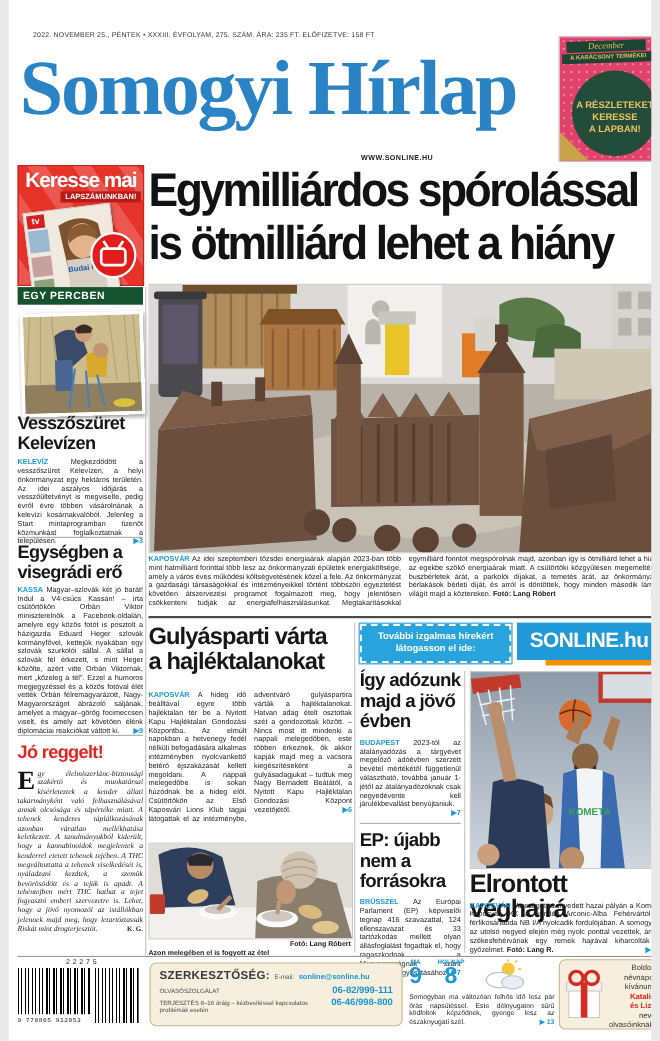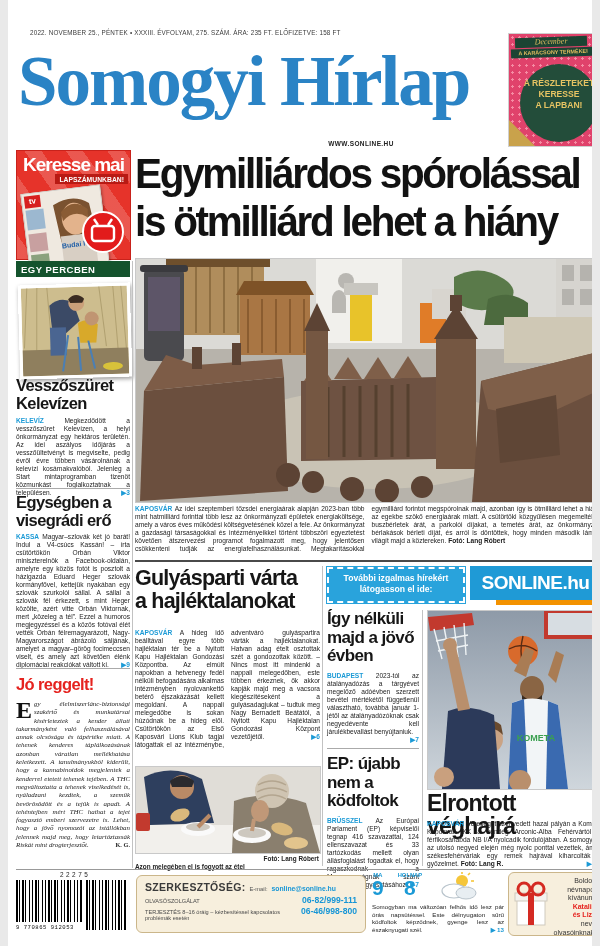--- a/index.html
+++ b/index.html
@@ -72,21 +72,21 @@
 
   <div class="abs dateline" style="left:22px;top:29px;">2022. NOVEMBER 25., PÉNTEK • XXXIII. ÉVFOLYAM, 275. SZÁM. ÁRA: 235 FT. ELŐFIZETVE: 158 FT</div>
 
   <div class="abs masthead" style="left:10px;top:46px;">Somogyi Hírlap</div>
   <div class="abs website" style="left:293px;top:140px;width:120px;text-align:center;">WWW.SONLINE.HU</div>
 
   <div class="abs dec" style="left:500px;top:33px;width:94px;height:112px;">
     <div class="abs decrib" style="left:6px;top:3px;width:72px;height:10px;font-family:'Liberation Serif',serif;font-style:italic;font-size:8px;transform:rotate(-2deg);">December</div>
     <div class="abs decrib" style="left:2px;top:14px;width:84px;height:9px;font-size:5.4px;font-weight:bold;line-height:9px;transform:rotate(-2deg);">A KARÁCSONY TERMÉKEI</div>
     <div class="abs deccircle" style="left:11px;top:30px;width:78px;height:78px;">
-      <div style="margin-top:14px;font-size:8.6px;line-height:11px;">
+      <div style="margin-top:26px;font-size:8.6px;line-height:11px;">
         <div>A RÉSZLETEKET</div>
         <div>KERESSE</div>
         <div>A LAPBAN!</div>
       </div>
     </div>
     <div class="abs" style="left:0;bottom:0;width:0;height:0;border-bottom:26px solid #c9a24b;border-right:26px solid transparent;"></div>
   </div>
 
   <div class="abs kbox" style="left:8px;top:150px;width:113px;height:108px;">
     <div class="abs ktitle" style="left:6px;top:3px;">Keresse mai</div>
@@ -326,36 +326,36 @@
   <div class="abs vr" style="left:314px;top:566px;height:300px;"></div>
 
   <div class="abs onl-dash" style="left:319px;top:567px;width:134px;height:32px;">
     <div style="margin-top:4px;">További izgalmas hírekért</div>
     <div>látogasson el ide:</div>
   </div>
   <div class="abs onl-solid" style="left:462px;top:566px;width:131px;height:34px;">SONLINE.hu</div>
   <div class="abs orangebar" style="left:488px;top:600px;width:105px;height:5px;"></div>
 
   <div class="abs" style="left:319px;top:610px;width:92px;">
-    <div class="h-tax">Így nélküli</div>
+    <div class="h-tax">Így adózunk</div>
     <div class="h-tax">majd a jövő</div>
     <div class="h-tax">évben</div>
   </div>
   <p class="abs bt" style="left:319px;top:672px;width:92px;margin:0;">
     <span class="lead">BUDAPEST</span>
     <span>2023-tól az átalányadózás a tárgyévet megelőző adóévben szerzett bevétel mértékétől függetlenül választható, továbbá január 1-jétől az átalányadózóknak csak negyedévente kell járulékbevallást benyújtaniuk.</span>
     <span class="pg">▶7</span>
   </p>
 
   <div class="abs hr" style="left:319px;top:748px;width:92px;"></div>
 
   <div class="abs" style="left:319px;top:755px;width:92px;">
     <div class="h-tax">EP: újabb</div>
     <div class="h-tax">nem a</div>
-    <div class="h-tax">ködfoltok</div>
+    <div class="h-tax">forrásokra</div>
   </div>
   <p class="abs bt" style="left:319px;top:817px;width:92px;margin:0;">
     <span class="lead">BRÜSSZEL</span>
     <span>Az Európai Parlament (EP) képviselői tegnap 416 szavazattal, 124 ellenszavazat és 33 tartózkodás mellett olyan állásfoglalást fogadtak el, hogy ragaszkodnak a Magyarországnak szánt források befagyasztásához.</span>
     <span class="pg">▶7</span>
   </p>
 
   <div class="abs vr" style="left:414px;top:610px;height:256px;"></div>
 
   <div class="abs photo" style="left:419px;top:610px;width:174px;height:178px;">

